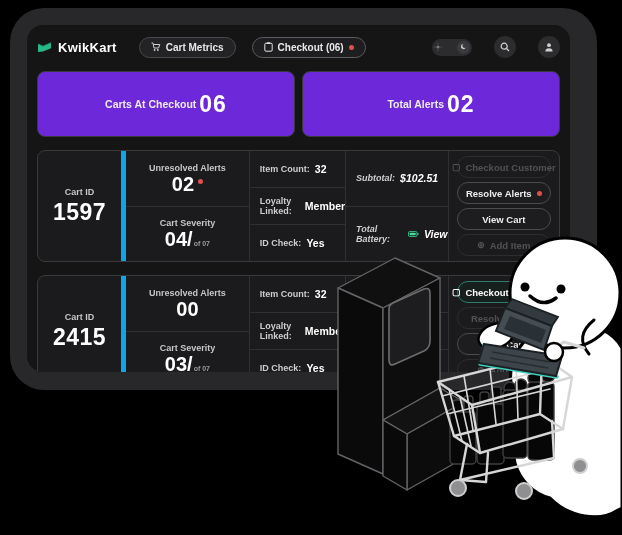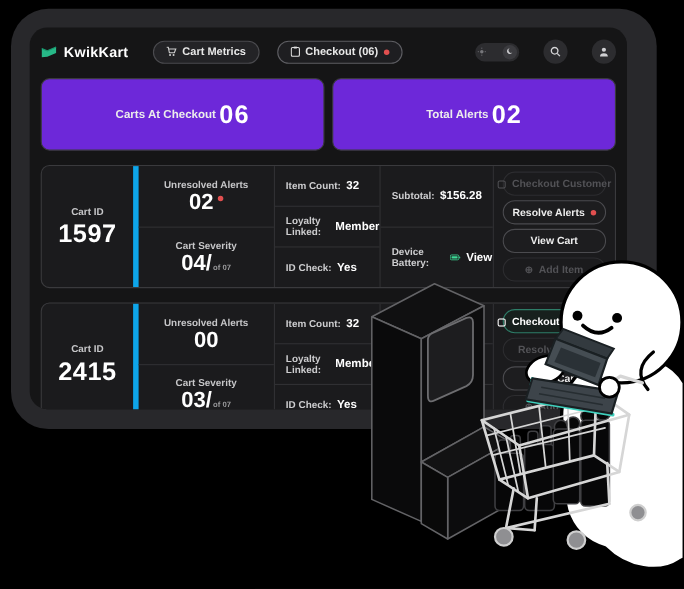--- a/index.html
+++ b/index.html
@@ -34,21 +34,21 @@
                 display:flex;flex-direction:row;align-items:center;justify-content:center;gap:3px;}
   .summary-label{font-size:10.5px;font-weight:700;color:#ececec;}
   .summary-value{font-size:23px;font-weight:800;color:#fff;letter-spacing:1px;}
 
   
   .cart-card{display:flex;background:#1b1b1d;border:1px solid #3a3a3d;border-radius:8px;
              height:110px;margin-top:13px;overflow:hidden;}
   .c1{width:16.2%;display:flex;flex-direction:column;align-items:center;justify-content:center;gap:2px;}
   .c2{width:24%;border-left:5px solid #0ea5e9;display:flex;flex-direction:column;}
   .c3{width:18.6%;border-left:1px solid #303033;display:flex;flex-direction:column;}
-  .c4{width:19.8%;border-left:1px solid #303033;display:flex;flex-direction:column;}
+  .c4{width:19.8%;border-left:1px solid #303033;display:flex;flex-direction:column;font-style:italic;}
   .c5{width:21.4%;border-left:1px solid #303033;display:flex;flex-direction:column;
       justify-content:center;gap:4px;padding:5px 8px;box-sizing:border-box;}
   .half{flex:1;display:flex;flex-direction:column;align-items:center;justify-content:center;gap:1px;}
   .half + .half{border-top:1px solid #303033;}
   .third{flex:1;display:flex;align-items:center;gap:5px;padding-left:10px;}
   .third + .third{border-top:1px solid #303033;}
   .mini-label{font-size:9px;font-weight:700;color:#c6c6c8;}
   .kv-label{font-size:9px;font-weight:700;color:#cdcdcf;}
   .kv-value{font-size:10.5px;font-weight:700;color:#fff;}
   .big-id{font-size:23px;font-weight:800;color:#fff;letter-spacing:.5px;}
@@ -173,24 +173,24 @@
             <span class="kv-value">Member</span>
           </div>
           <div class="third">
             <span class="kv-label">ID Check:</span>
             <span class="kv-value">Yes</span>
           </div>
         </div>
         <div class="c4">
           <div class="third">
             <span class="kv-label">Subtotal:</span>
-            <span class="kv-value">$156.28</span>
-          </div>
-          <div class="third">
-            <span class="kv-label">Device Battery:</span>
+            <span class="kv-value">$102.51</span>
+          </div>
+          <div class="third">
+            <span class="kv-label">Total Battery:</span>
             <svg width="13" height="8" viewBox="0 0 13 8">
               <rect x="0.5" y="1" width="10.5" height="6" rx="1.5" fill="none" stroke="#3ddc97" stroke-width="1"></rect>
               <rect x="2" y="2.5" width="7.5" height="3" rx="0.8" fill="#3ddc97"></rect>
               <rect x="11.5" y="2.8" width="1.3" height="2.4" rx="0.6" fill="#3ddc97"></rect>
             </svg>
             <span class="kv-value">View</span>
           </div>
         </div>
         <div class="c5">
           <button class="btn disabled">

